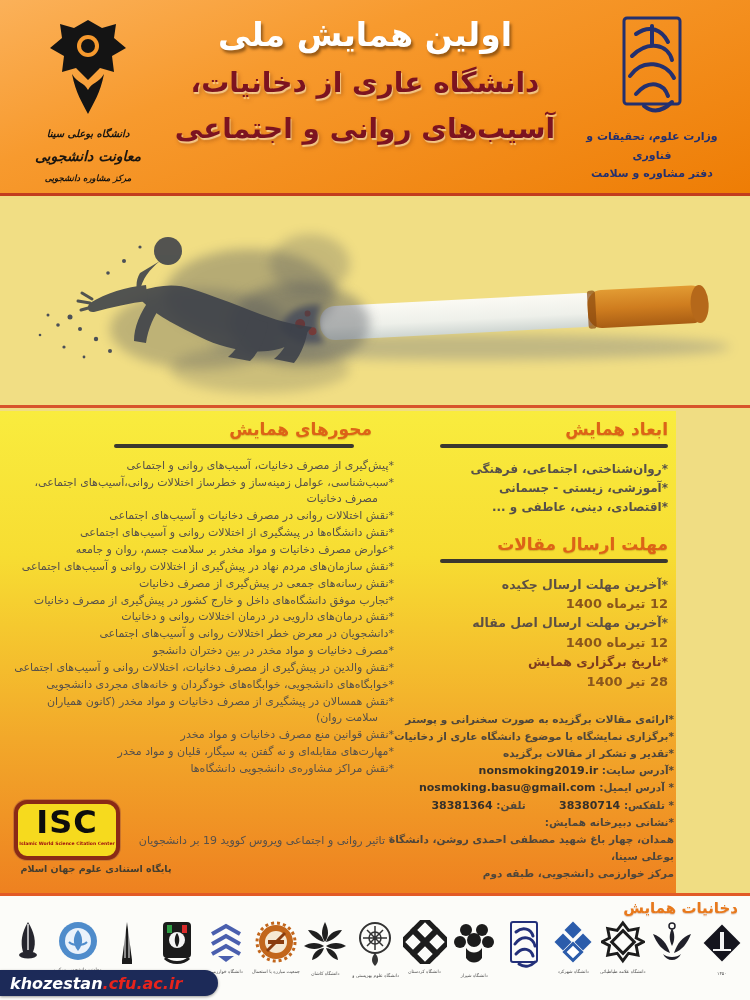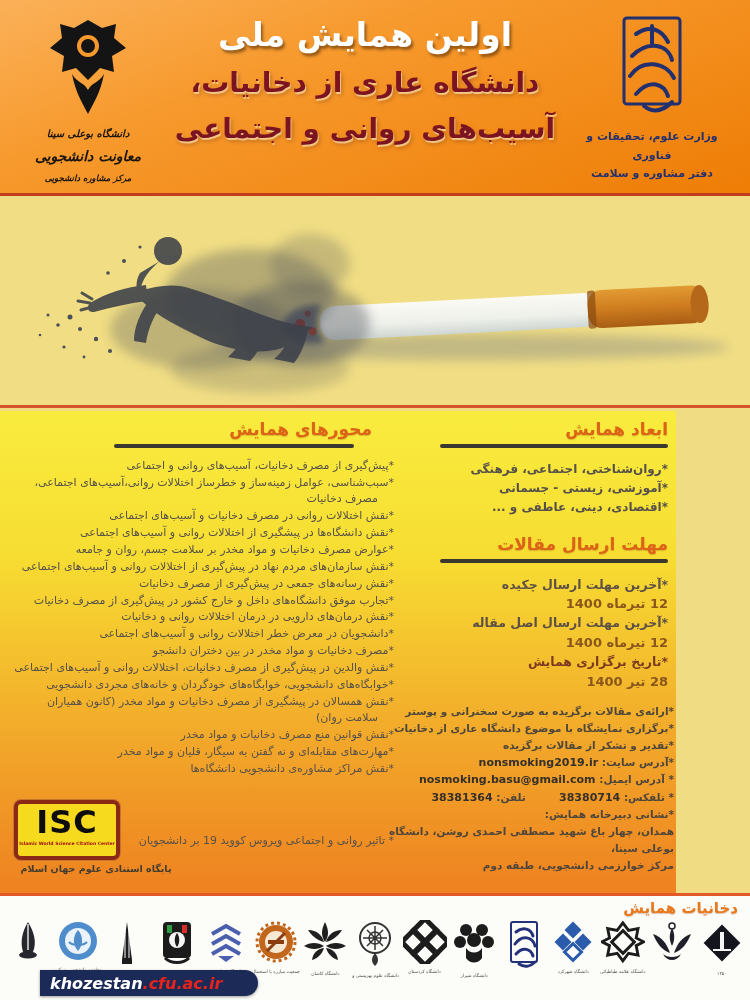--- a/index.html
+++ b/index.html
@@ -41,48 +41,48 @@
     padding-right:16px; text-indent:-16px; margin-bottom:1px; }
 
   .right-col { position:absolute; top:8px; right:8px; width:310px; direction:rtl; }
   .right-col .sec-title { text-align:right; }
   .right-col .sec-underline { width:228px; margin-left:auto; margin-right:0; margin-bottom:12px; }
   .dim-item { font-size:12px; color:#56504a; font-weight:600; line-height:1.6; text-align:right; }
   .deadline-block { margin-top:16px; }
   .dl-label { font-size:12.5px; font-weight:bold; color:#5d5044; line-height:1.55; text-align:right; }
   .dl-value { font-size:13px; font-weight:bold; color:#8a561c; line-height:1.5; text-align:right; }
   .dl-label.date { color:#7c3b20; }
-  .info-block { margin-top:12px; width:320px; margin-right:-6px; }
+  .info-block { margin-top:20px; width:320px; margin-right:-6px; }
   .info-line { font-size:10.5px; color:#4e463b; font-weight:600; line-height:1.6; text-align:right; }
   .latin { direction:ltr; unicode-bidi:embed; font-weight:bold; color:#35302a; font-size:11px; }
 
   
   .isc-box { position:absolute; top:389px; left:14px; width:106px; height:60px;
-    background:#f6da1e; border:4px solid #8a2a16; border-radius:7px; text-align:center;
+    background:#f6da1e; border:4px solid #8a2a16; border-radius:13px; text-align:center;
     box-shadow:0 0 0 1px #c8742d; }
   .isc-abbr { font-size:32px; font-weight:900; color:#0d0d0d; line-height:1.15; letter-spacing:1px; }
   .isc-sub { font-size:4.5px; font-weight:bold; color:#a01010; }
   .isc-caption { position:absolute; top:452px; left:6px; width:180px; text-align:center;
     font-size:9.5px; font-weight:bold; color:#433d30; direction:rtl; }
 
   
   .sponsors { position:absolute; top:893px; left:0; width:750px; height:107px;
     background:#fcfcf9; border-top:3px solid #e25a26; }
   .sponsors-title { position:absolute; top:3px; right:12px; font-size:15px; font-weight:bold;
     color:#e8791c; direction:rtl; text-shadow:0 1px 1px rgba(150,60,0,.3); }
   .logo-row { position:absolute; top:24px; left:4px; width:742px; display:flex;
     align-items:flex-start; justify-content:space-between; }
   .sp-logo { width:48px; text-align:center; }
   .sp-caption { font-size:4.5px; color:#4c4c4c; direction:rtl; line-height:1.4; margin-top:1px;
     white-space:nowrap; overflow:hidden; }
 
   
   .watermark { position:absolute; top:970px; left:0; width:218px; height:26px;
     background:#1c2a58; border-radius:0 14px 14px 0; display:flex; align-items:center;
-    padding-left:10px; box-shadow:0 1px 3px rgba(0,0,0,.4);margin-left:40px; }
+    padding-left:10px; box-shadow:0 1px 3px rgba(0,0,0,.4); }
   .wm-white { font-size:16px; font-weight:900; font-style:italic; color:#ffffff; }
   .wm-red { font-size:16px; font-weight:900; font-style:italic; color:#e8231b; }
 </style>
 </head>
 <body>
 
 <div id="poster">
 
   <div class="header">
 

